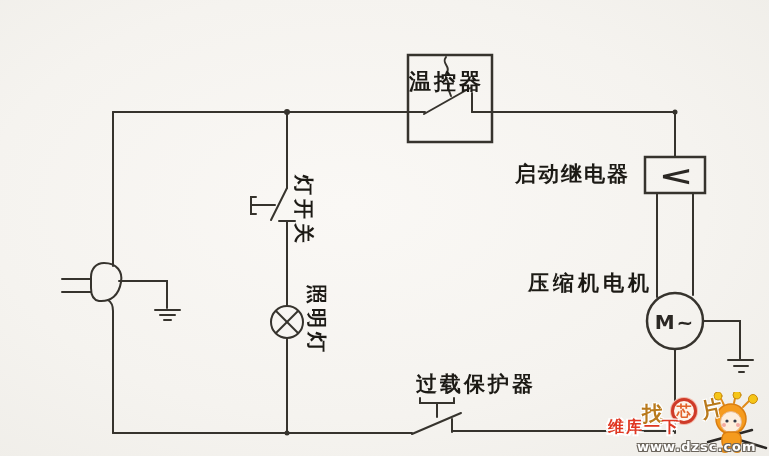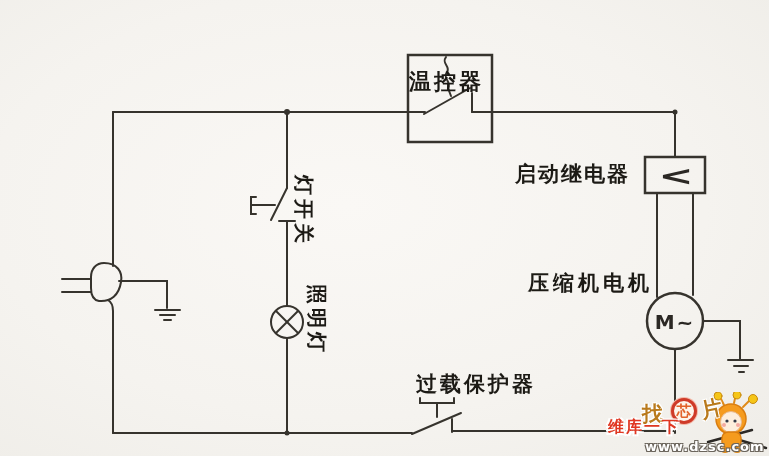--- a/index.html
+++ b/index.html
@@ -34,21 +34,21 @@
     display:flex;align-items:center;justify-content:center;
     font-weight:bold;font-size:15px;color:#e2622a;
     box-shadow:0 0 0 1px #f3b9a9;
   }
   #wm .brand{
     position:absolute;left:8px;top:25px;font-weight:bold;font-size:16px;color:#e03722;
     letter-spacing:2px;
     text-shadow:-2px -1px 0 #fff,2px -1px 0 #fff,-2px 2px 0 #fff,2px 2px 0 #fff,0 2px 0 #fff;
   }
   #wm .url{
-    position:absolute;left:45px;top:47px;font-weight:bold;font-size:13px;color:#ffffff;
+    position:absolute;left:37px;top:47px;font-weight:bold;font-size:13px;color:#ffffff;
     letter-spacing:1px;
     text-shadow:-1px -1px 0 #6b655c,1px -1px 0 #6b655c,-1px 1px 0 #6b655c,1px 1px 0 #6b655c;
   }
 </style>
 </head>
 <body>
 
 <div id="stage">
 
   <svg width="769" height="456" viewBox="0 0 769 456">

